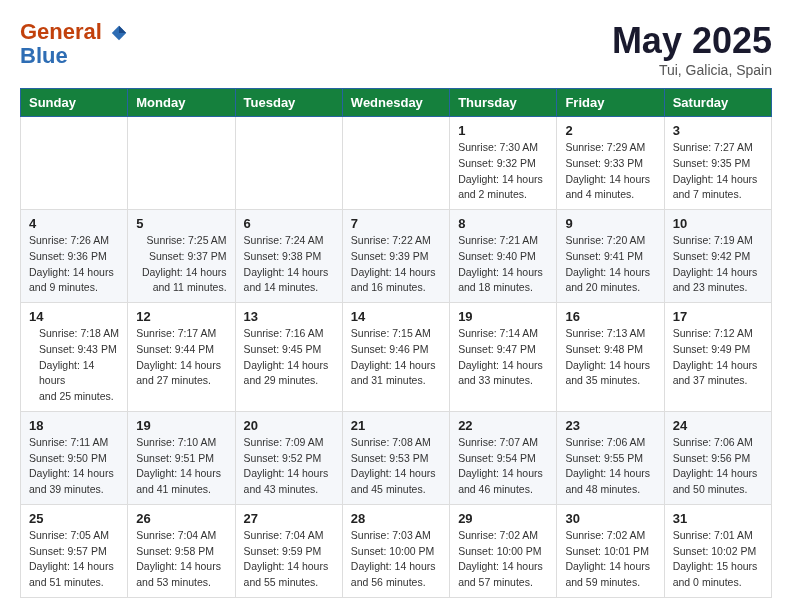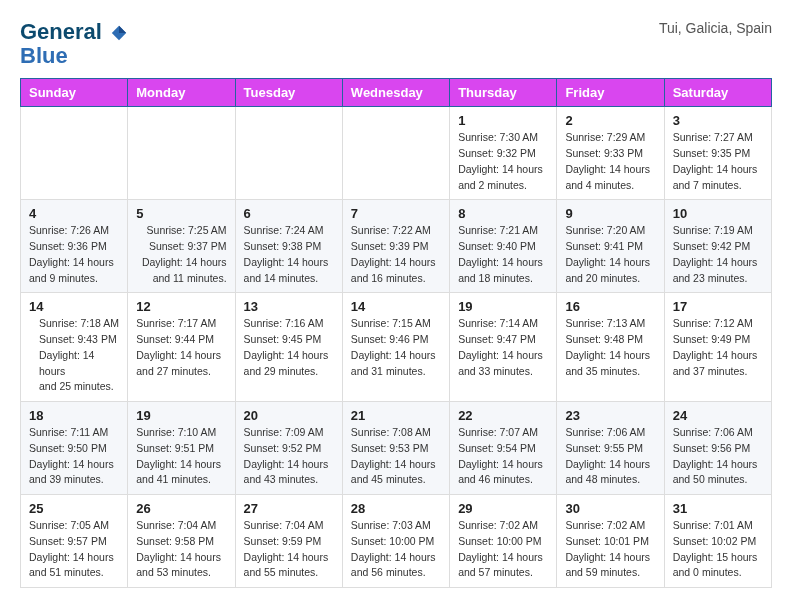--- a/index.html
+++ b/index.html
@@ -20,21 +20,21 @@
       display: flex;
       align-items: center;
     }
     .logo-text {
       font-size: 22px;
       font-weight: bold;
       color: #1a1a2e;
       line-height: 1.1;
     }
     .logo-text span {
-      color: #0c4a6e;
+      color: #c2410c;
     }
     .logo-icon {
       width: 18px;
       height: 18px;
       margin-left: 2px;
     }
     .title-area {
       text-align: right;
     }
     .month-title {
@@ -45,21 +45,21 @@
     .location {
       font-size: 14px;
       color: #555;
     }
     .calendar-table {
       width: 100%;
       border-collapse: collapse;
       border: 1px solid #ccc;
     }
     .calendar-table th {
-      background: #d946ef;
+      background: #15803d;
       color: #fff;
       text-align: left;
       padding: 6px 8px;
       font-size: 13px;
       border: 1px solid #2563a0;
     }
     .calendar-table td {
       vertical-align: top;
       padding: 6px 8px;
       border: 1px solid #ddd;
@@ -97,20 +97,21 @@
         <span>General</span>
         <svg class="logo-icon" viewBox="0 0 20 20" style="display:inline-block;vertical-align:middle;">
           <polygon points="10,2 18,10 10,18 2,10" fill="#2e6db4"></polygon>
           <polygon points="10,2 18,10 10,10" fill="#1a4a8a"></polygon>
         </svg>
       </div>
       <div class="logo-text" style="color:#2e6db4;">Blue</div>
     </div>
   </div>
   <div class="title-area">
+    <div class="month-title">May 2025</div>
     <div class="location">Tui, Galicia, Spain</div>
   </div>
 </div>
 
 <table class="calendar-table">
   <thead>
     <tr>
     <th>Sunday</th>
         <th>Monday</th>
         <th>Tuesday</th>

